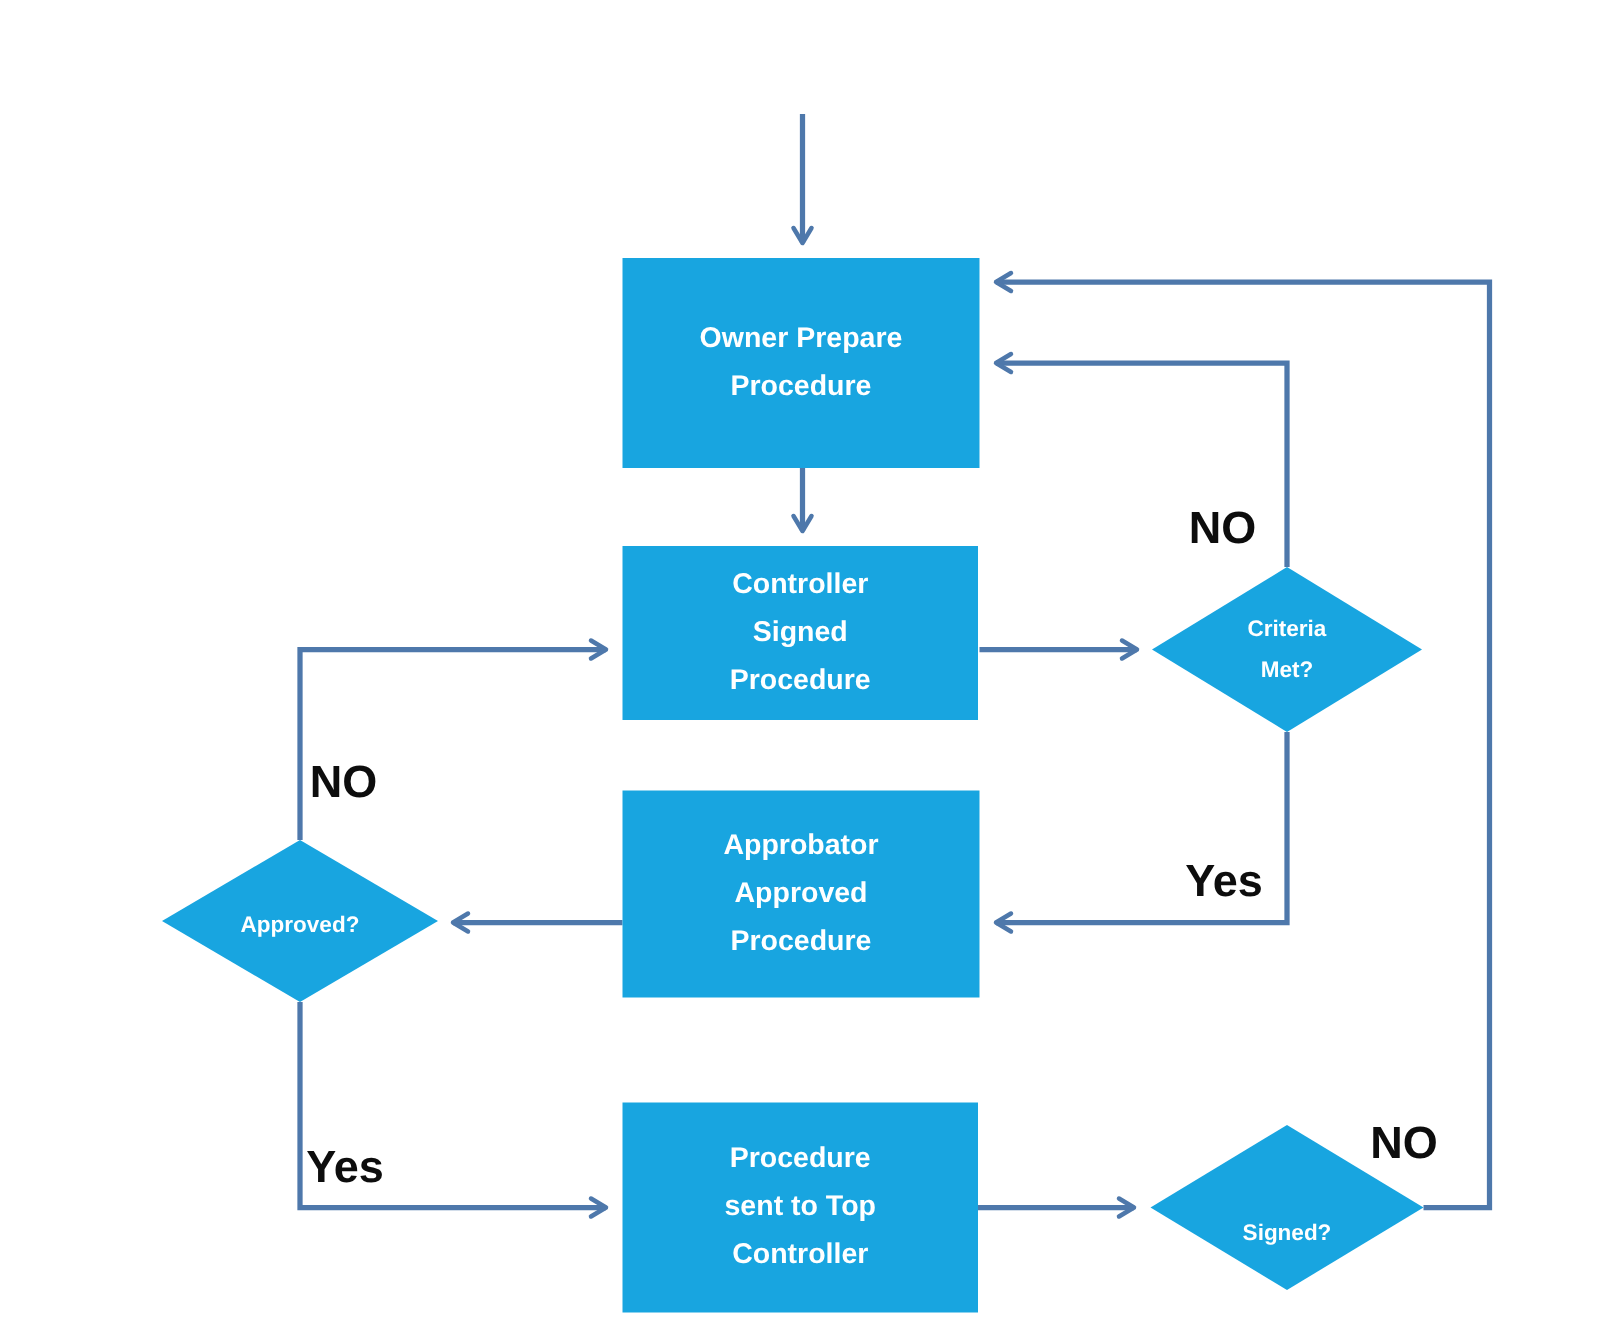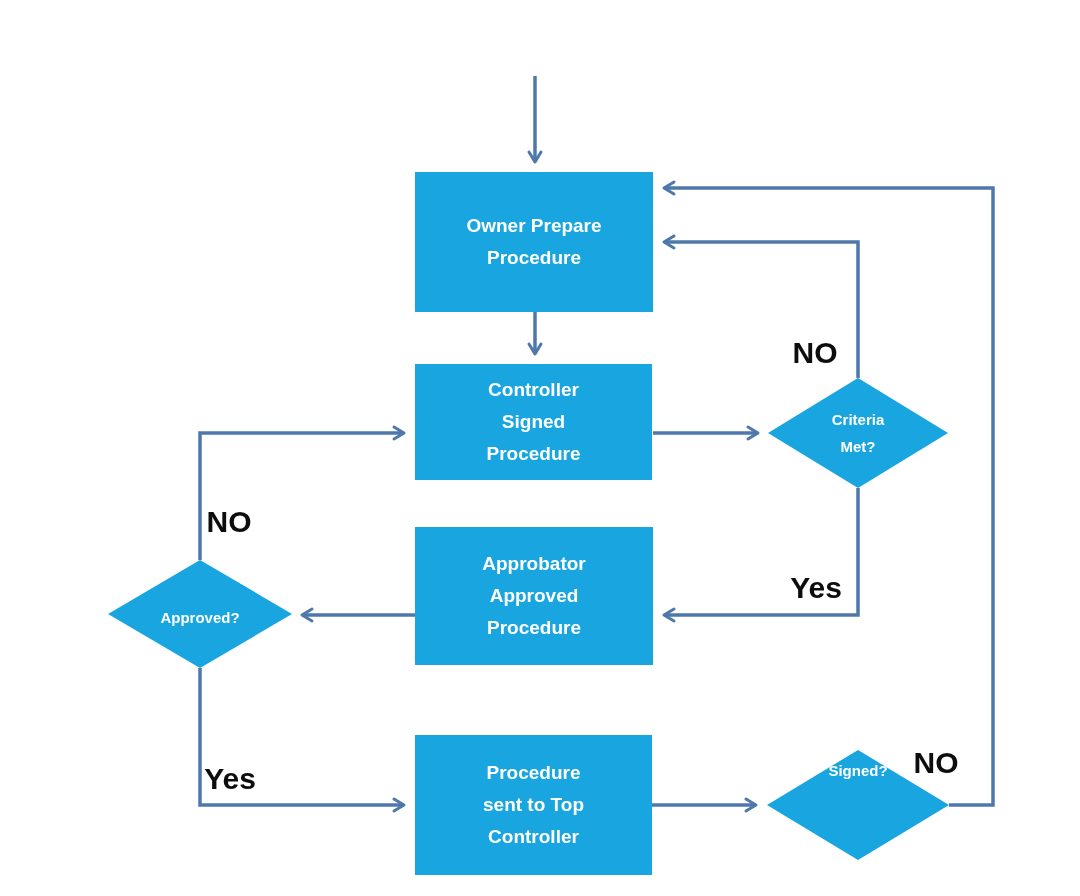--- a/index.html
+++ b/index.html
@@ -129,21 +129,21 @@
 
   <div class="diamond-label" style="left:858px; top:433px;">
     <span>Criteria</span>
     <span>Met?</span>
   </div>
 
   <div class="diamond-label" style="left:200px; top:617px;">
     <span>Approved?</span>
   </div>
 
-  <div class="diamond-label" style="left:858px; top:770px;">
+  <div class="diamond-label" style="left:858px; top:822px;">
     <span>Signed?</span>
   </div>
 
   <div class="edge-label" style="left:815px; top:353px;">NO</div>
   <div class="edge-label" style="left:816px; top:588px;">Yes</div>
   <div class="edge-label" style="left:229px; top:522px;">NO</div>
   <div class="edge-label" style="left:230px; top:779px;">Yes</div>
   <div class="edge-label" style="left:936px; top:763px;">NO</div>
 
 </div>

